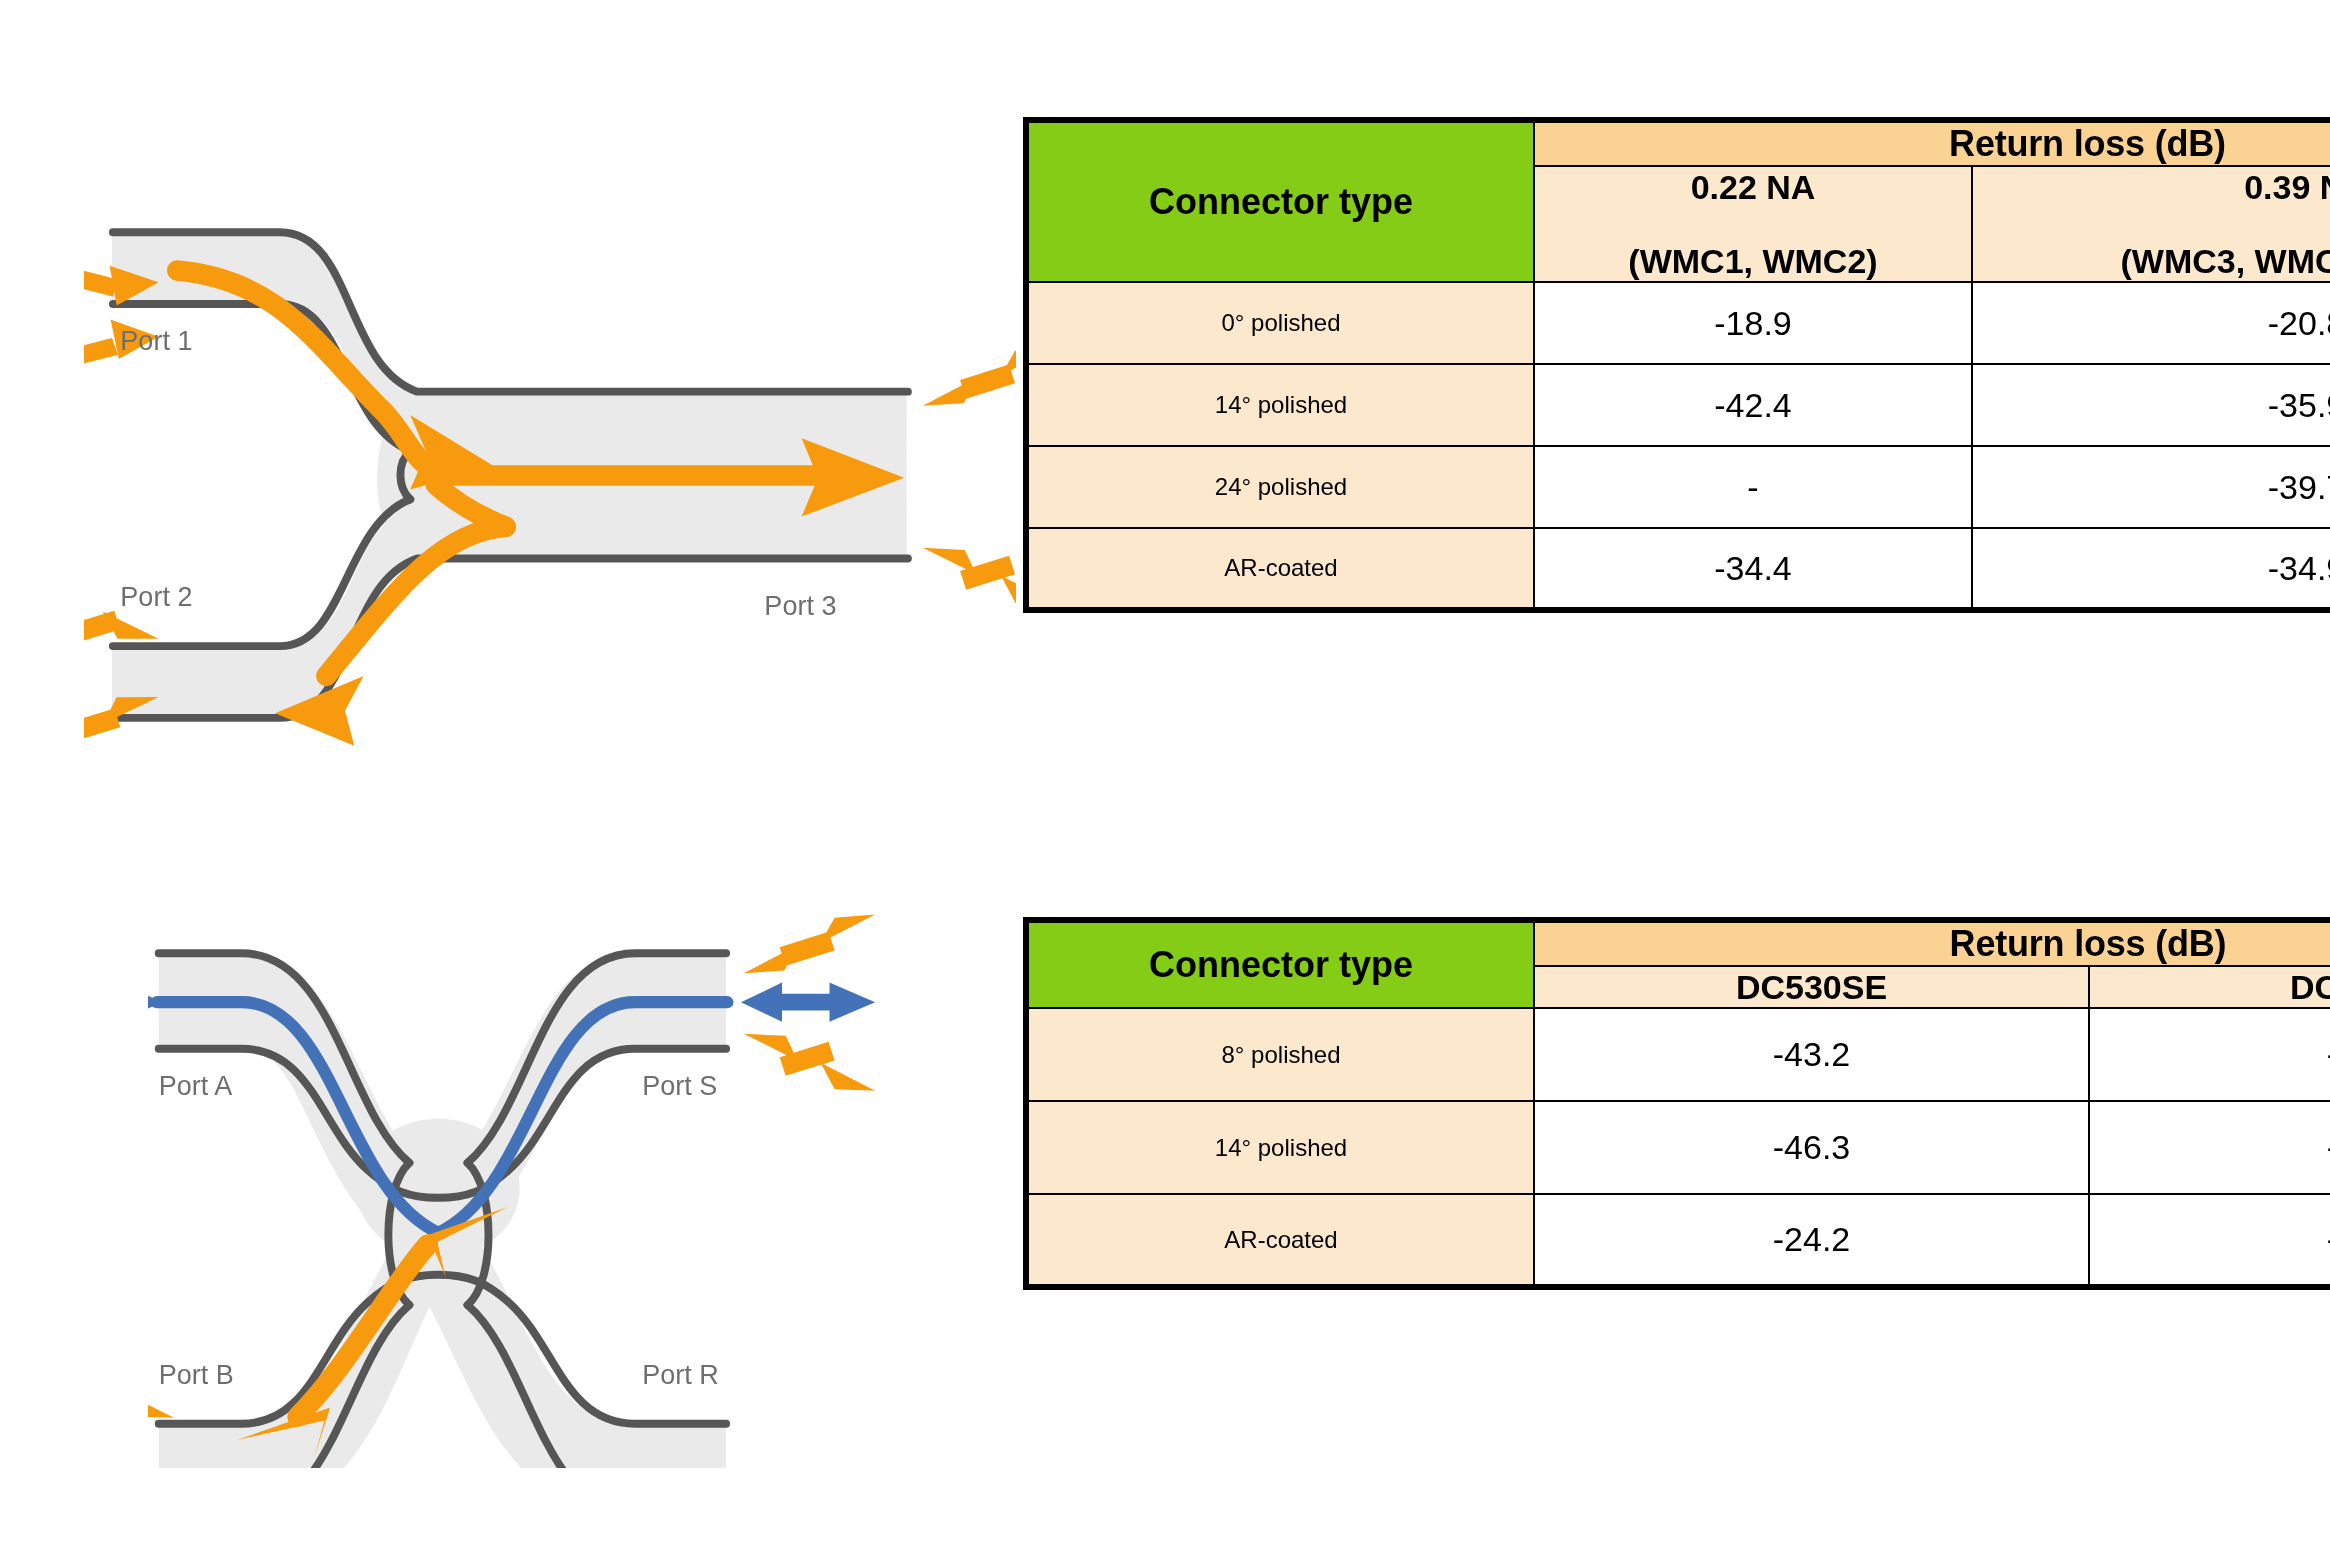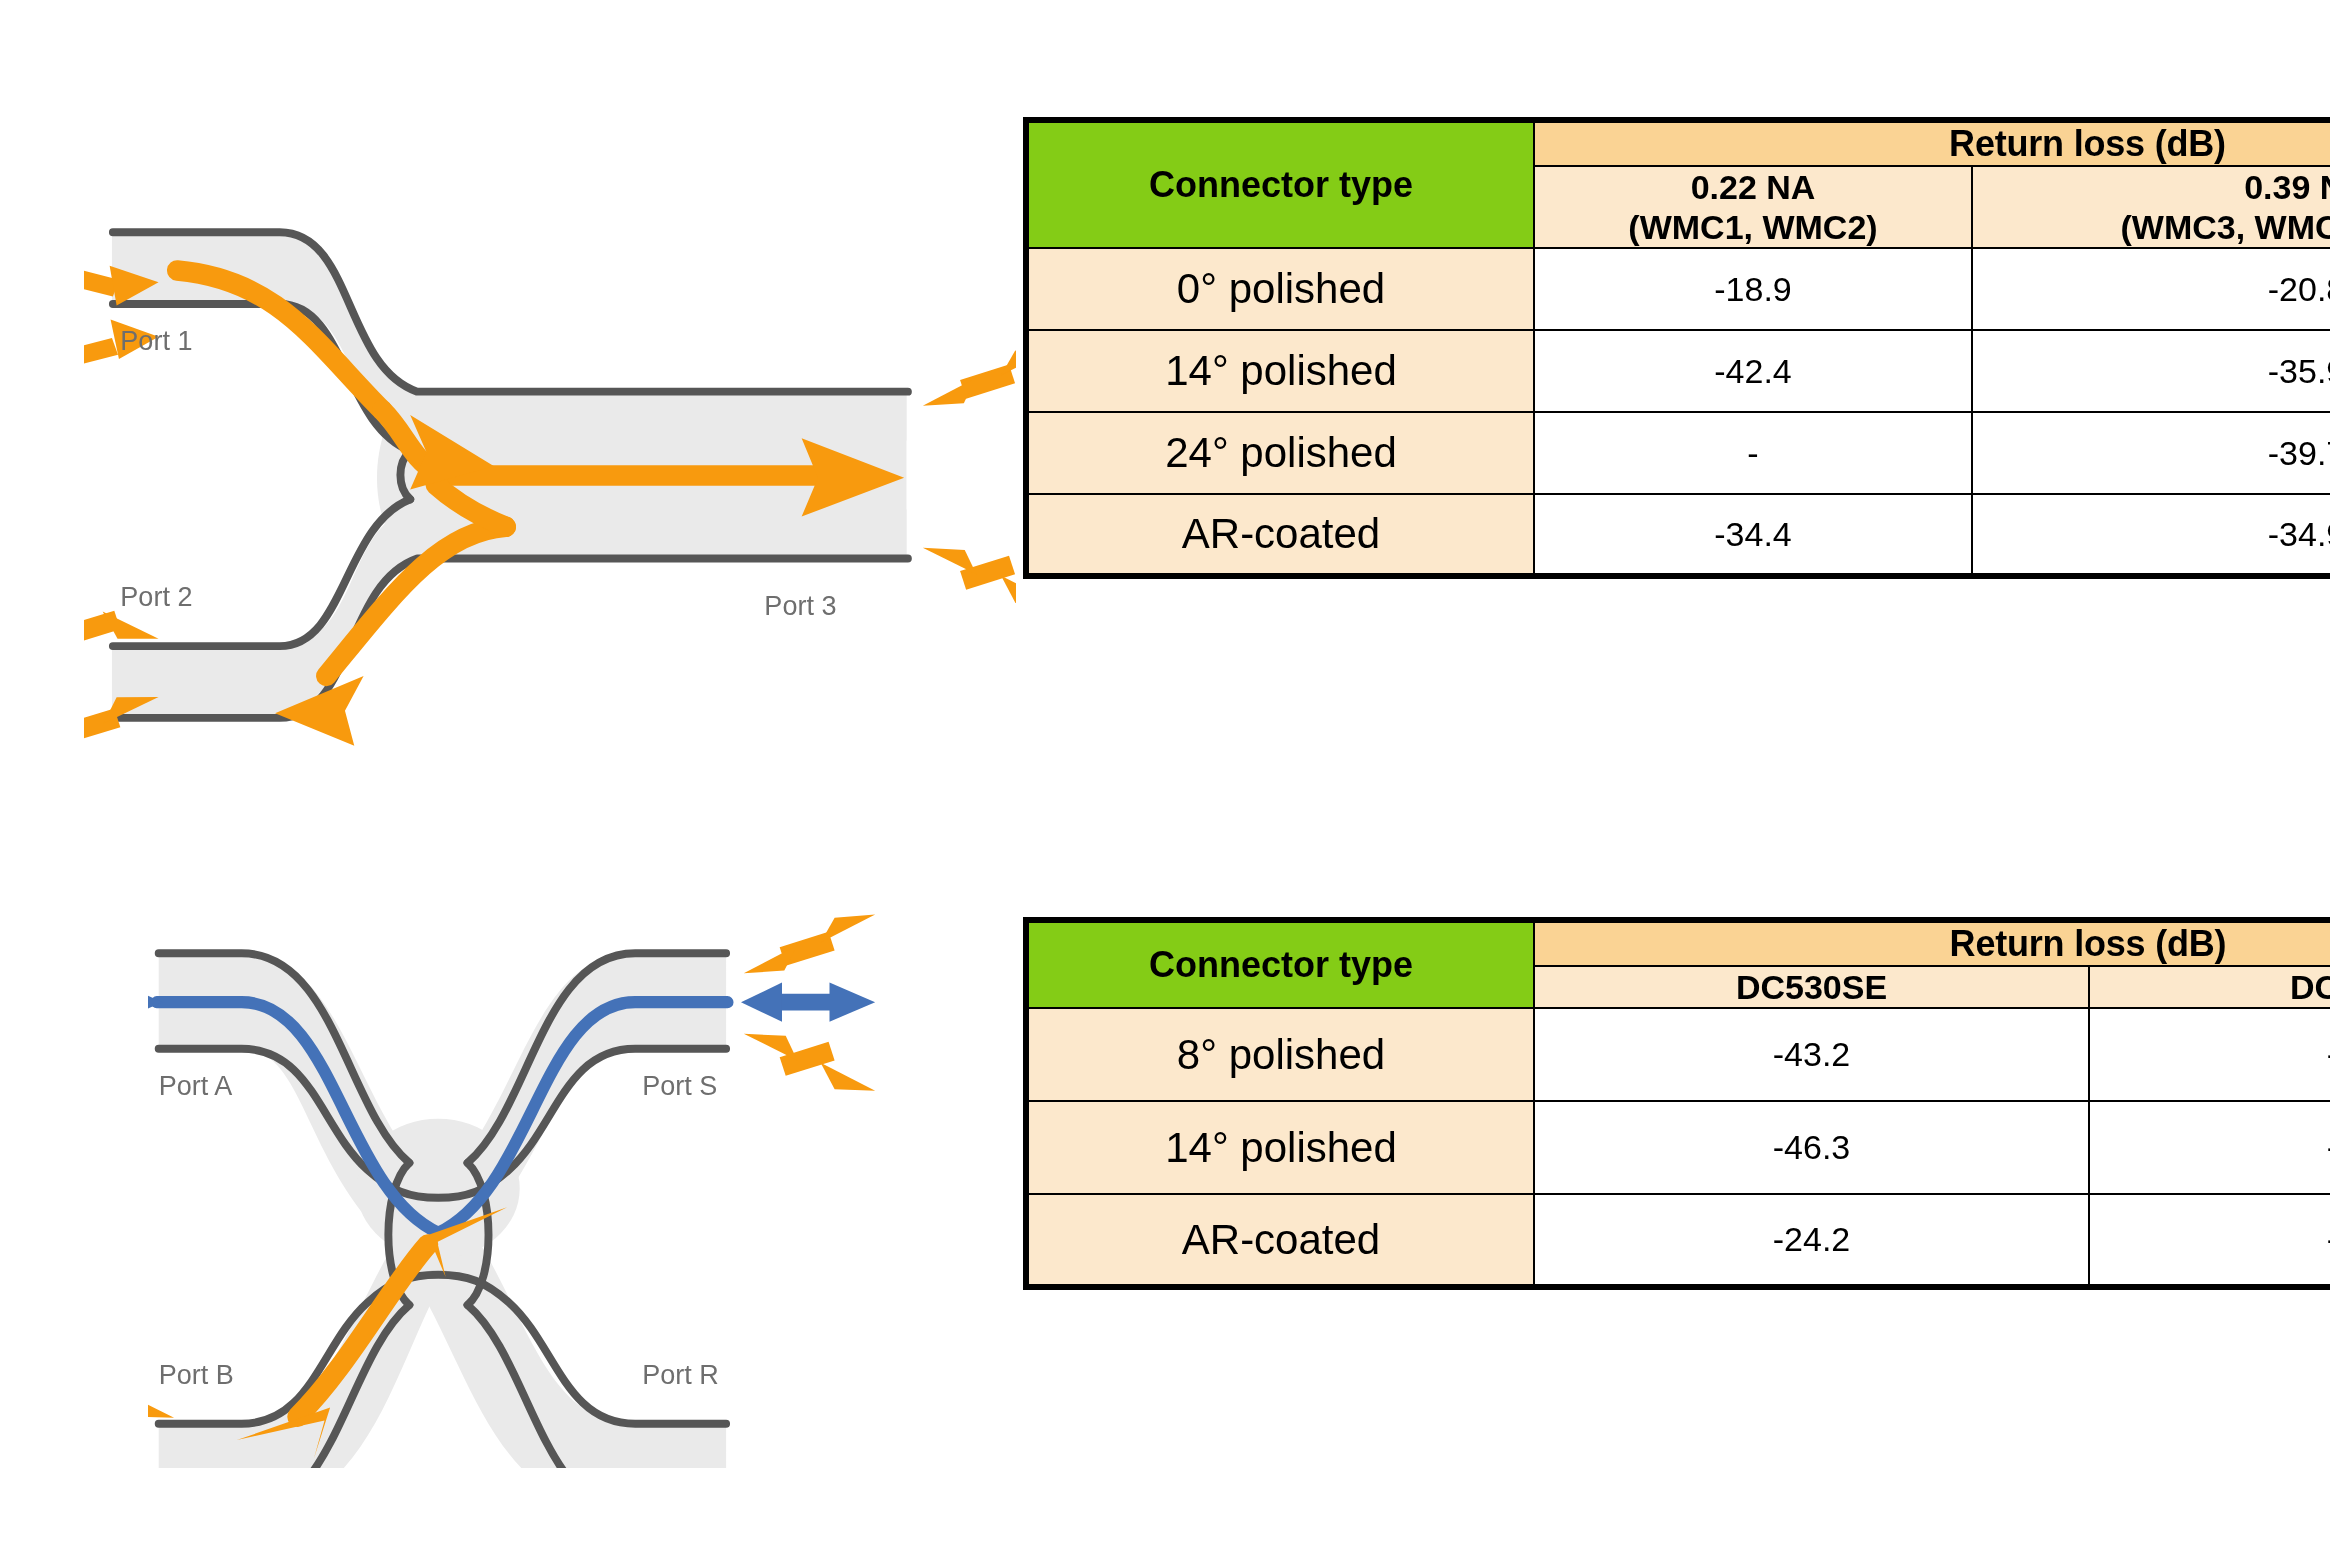--- a/index.html
+++ b/index.html
@@ -49,30 +49,30 @@
     font-weight: bold;
   }
   .rl-table .h-sub {
     background: #fce8cc;
     font-size: 34px;
     font-weight: bold;
     line-height: 1.18;
   }
   .rl-table .c-label {
     background: #fce8cc;
-    font-size: 42px;
+    font-size: 24px;
     font-weight: normal;
   }
   .rl-table .c-val {
     background: #ffffff;
     font-size: 34px;
     font-weight: normal;
   }
   .sub-l1 { display: block; }
-  .sub-l2 { display: block; }
+  .sub-l2 { display: block; margin-top: 34px; }
 
   
   .port-label {
     fill: #6e6e6e;
     font-family: "Liberation Sans", sans-serif;
     font-size: 58px;
     font-weight: normal;
   }
 </style>
 </head>

